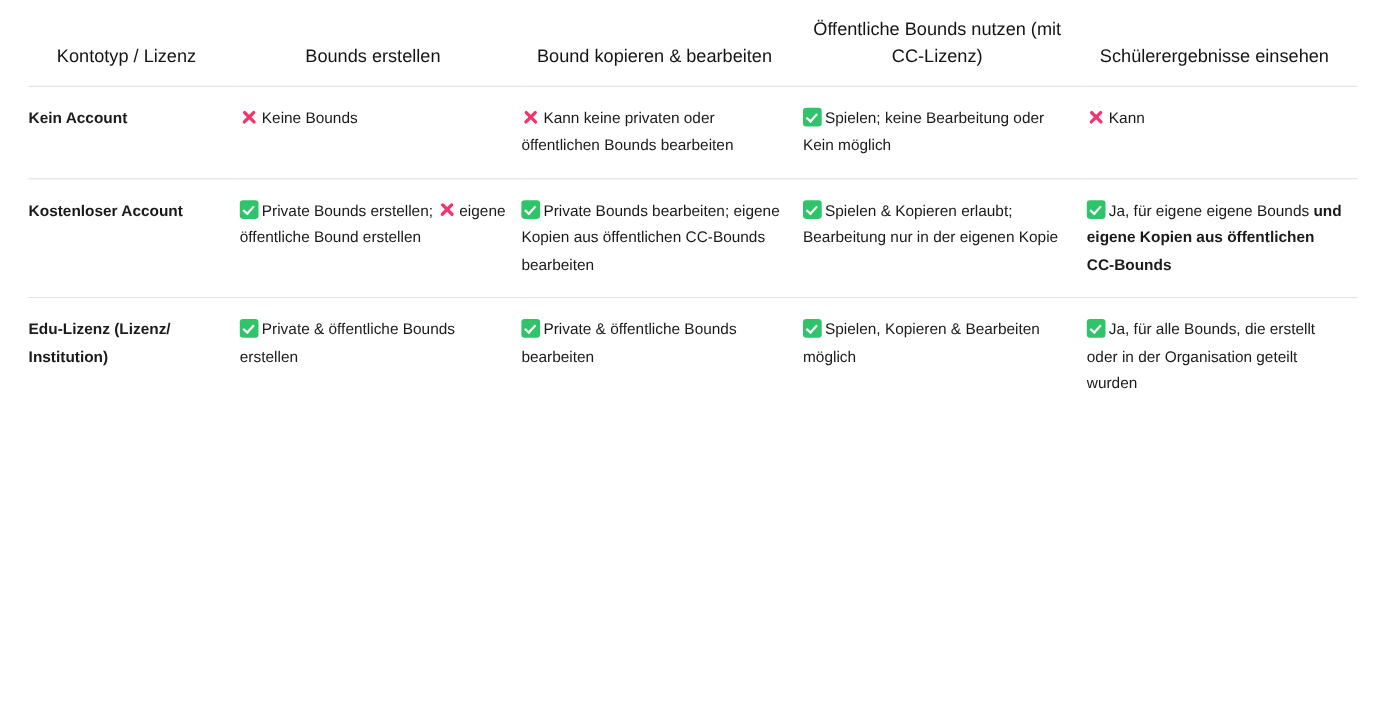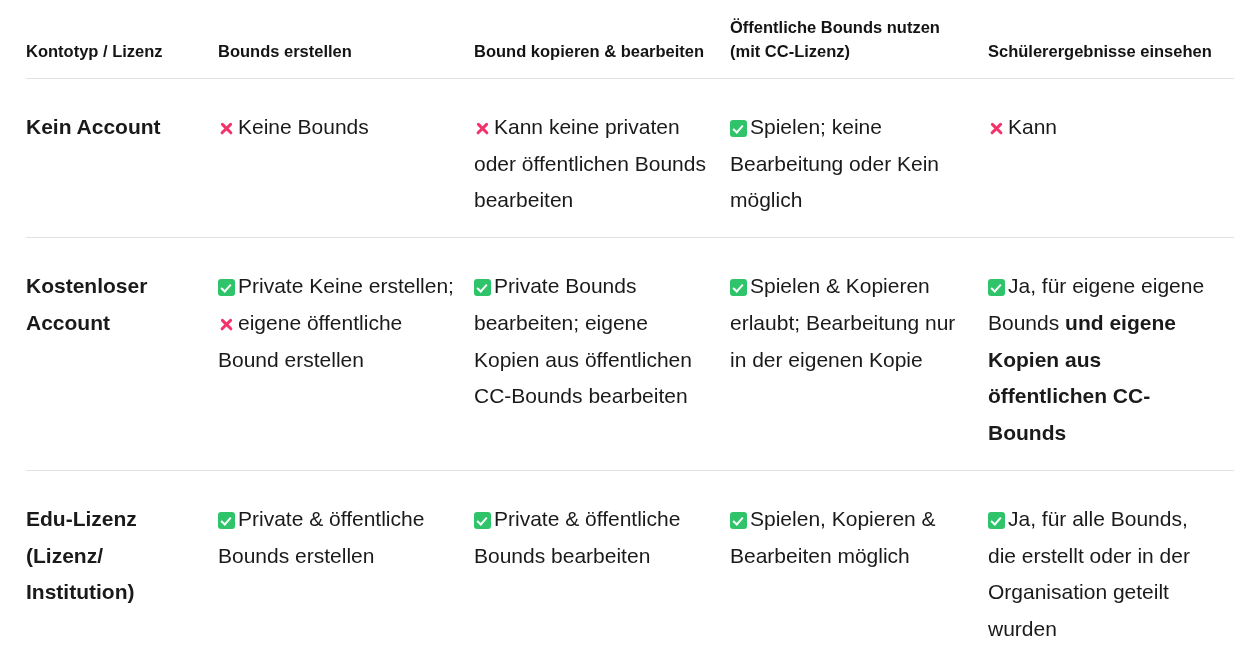--- a/index.html
+++ b/index.html
@@ -18,35 +18,35 @@
     padding: 10px 26px 0 26px;
     box-sizing: border-box;
     width: 1260px;
   }
   table.feature-table {
     border-collapse: collapse;
     width: 1208px;
     table-layout: fixed;
   }
   table.feature-table th {
-    text-align: left;
+    text-align: center;
     vertical-align: bottom;
     font-size: 16.5px;
-    font-weight: bold;
+    font-weight: normal;
     line-height: 1.45;
     color: #141414;
     padding: 6px 14px 14px 0;
     border-bottom: 1px solid #e2e2e2;
   }
   table.feature-table td {
     vertical-align: top;
-    font-size: 21px;
+    font-size: 14px;
     line-height: 1.75;
     color: #1a1a1a;
-    padding: 30px 14px 18px 0;
+    padding: 16px 14px 18px 0;
     border-bottom: 1px solid #e2e2e2;
   }
   table.feature-table tr:last-child td {
     border-bottom: none;
   }
   td.rowhead {
     font-weight: bold;
     color: #141414;
   }
   col.c0 { width: 192px; }
@@ -140,21 +140,21 @@
           <span class="ic ic-check"></span><span>Spielen; keine Bearbeitung oder Kein möglich</span>
         </td>
         <td>
           <span class="ic ic-cross"></span><span>Kann</span>
         </td>
       </tr>
 
       <tr>
         <td class="rowhead">Kostenloser Account</td>
         <td>
-          <span class="ic ic-check"></span><span>Private Keine erstellen; </span><span class="ic ic-cross"></span><span>eigene öffentliche Bound erstellen</span>
+          <span class="ic ic-check"></span><span>Private Bounds erstellen; </span><span class="ic ic-cross"></span><span>eigene öffentliche Bound erstellen</span>
         </td>
         <td>
           <span class="ic ic-check"></span><span>Private Bounds bearbeiten; eigene Kopien aus öffentlichen CC-Bounds bearbeiten</span>
         </td>
         <td>
           <span class="ic ic-check"></span><span>Spielen &amp; Kopieren erlaubt; Bearbeitung nur in der eigenen Kopie</span>
         </td>
         <td>
           <span class="ic ic-check"></span><span>Ja, für eigene eigene Bounds </span><span class="strong-inline">und eigene Kopien aus öffentlichen CC-Bounds</span>
         </td>

